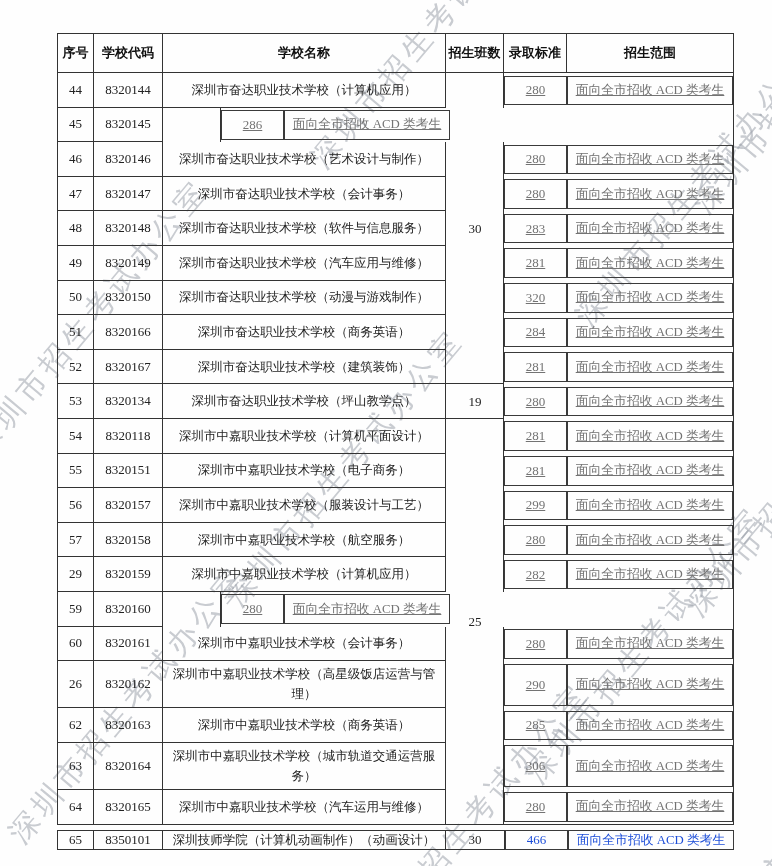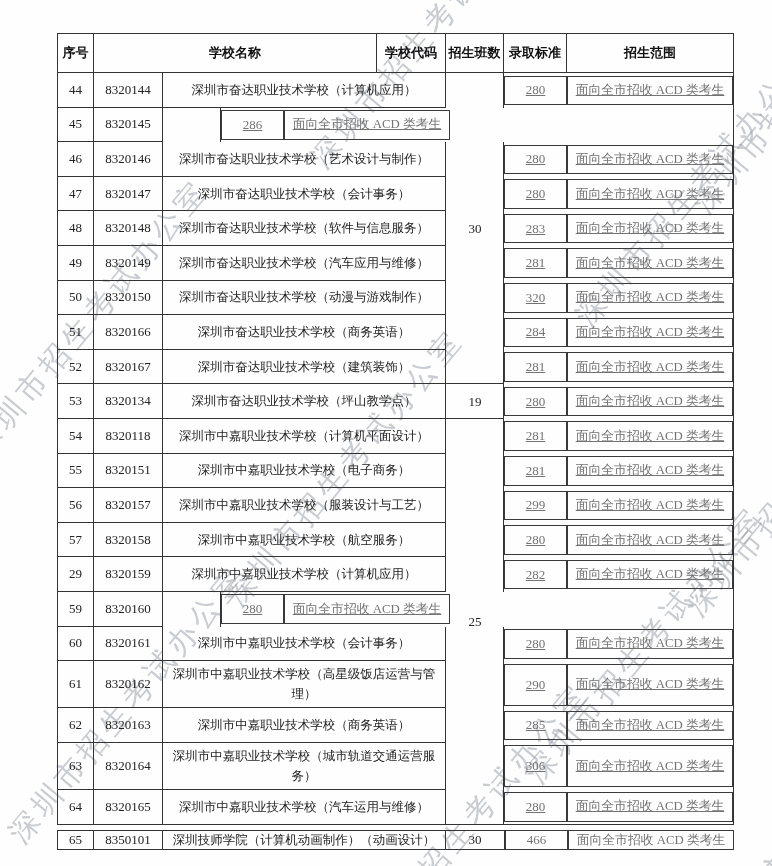--- a/index.html
+++ b/index.html
@@ -59,21 +59,21 @@
     transform:translateY(-50%);font-size:13px;color:#222;
   }
   
   .tableB{position:absolute;left:57px;z-index:1;display:flex;height:20px;width:max-content;}
   .bmain{display:flex;box-sizing:border-box;border:1.5px solid #333;}
   .bmain .c{border-bottom:none;}
   .bmain .c.last{border-right:none;flex:none;}
   .bbox{
     box-sizing:border-box;border:1.4px solid #3a3a3a;
     display:flex;align-items:center;justify-content:center;
-    color:#737373;white-space:nowrap;
+    color:#1d4ed8;white-space:nowrap;
   }
   .b5{width:63px;font-size:13px;}
   .b6{width:166px;font-size:12.8px;}
 </style>
 </head>
 <body>
 
 <div class="page">
 
   <span class="wm" style="left:430px;top:30px;">深圳市招生考试办公室</span>
@@ -83,22 +83,22 @@
   <span class="wm" style="left:345px;top:468px;">深圳市招生考试办公室</span>
   <span class="wm" style="left:805px;top:478px;">深圳市招生考试办公室</span>
   <span class="wm" style="left:128px;top:705px;">深圳市招生考试办公室</span>
   <span class="wm" style="left:645px;top:645px;">深圳市招生考试办公室</span>
   <span class="wm" style="left:470px;top:822px;">深圳市招生考试办公室</span>
   <span class="wm" style="left:835px;top:800px;">深圳市招生考试办公室</span>
 
   <div class="tableA">
     <div class="thead">
       <div class="hc h1">序号</div>
+      <div class="hc h2">学校代码</div>
       <div class="hc h3">学校名称</div>
-      <div class="hc h2">学校代码</div>
       <div class="hc h4">招生班数</div>
       <div class="hc h5">录取标准</div>
       <div class="hc h6">招生范围</div>
     </div>
     <div class="tbody">
         <div class="trow">
     <div class="c c1">44</div>
     <div class="c c2">8320144</div>
     <div class="c c3">深圳市奋达职业技术学校（计算机应用）</div>
     <div class="c c4"></div>
@@ -293,21 +293,21 @@
     <div class="c c3">深圳市中嘉职业技术学校（会计事务）</div>
     <div class="c c4"></div>
     <div class="cw c5">
       <div class="box">280</div>
     </div>
     <div class="cw c6">
       <div class="box">面向全市招收 ACD 类考生</div>
     </div>
   </div>
         <div class="trow">
-    <div class="c c1">61</div>
+    <div class="c c1">26</div>
     <div class="c c2">8320162</div>
     <div class="c c3">深圳市中嘉职业技术学校（高星级饭店运营与管理）</div>
     <div class="c c4"></div>
     <div class="cw c5">
       <div class="box">290</div>
     </div>
     <div class="cw c6">
       <div class="box">面向全市招收 ACD 类考生</div>
     </div>
   </div>

